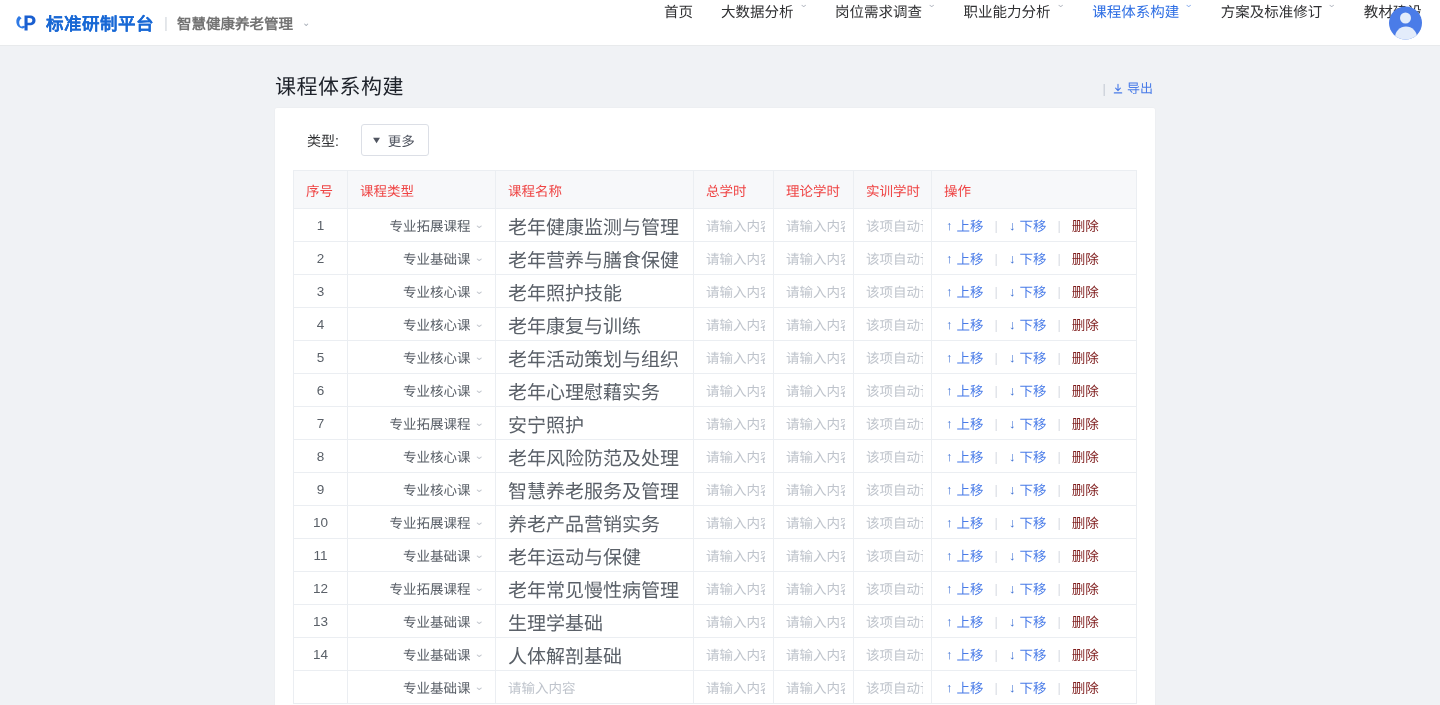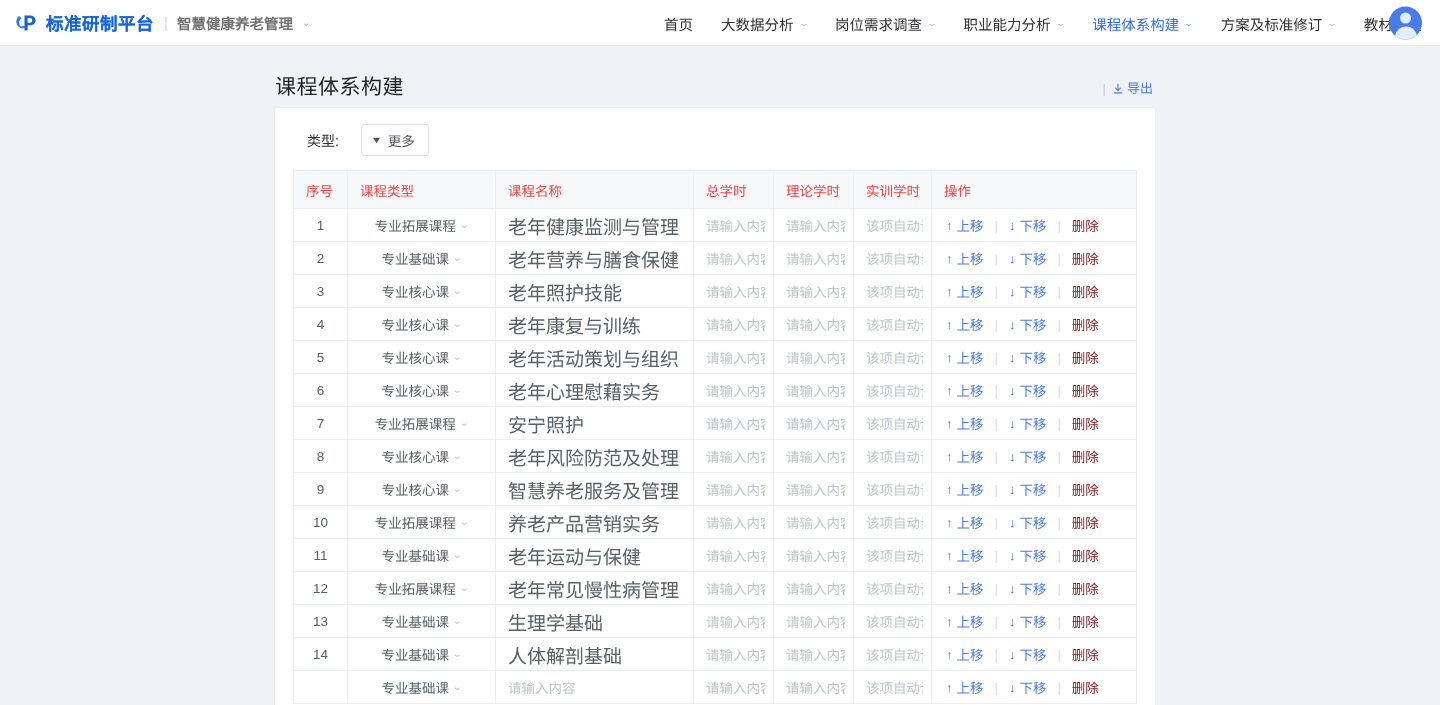--- a/index.html
+++ b/index.html
@@ -73,21 +73,20 @@
     position: absolute;
     left: 650px;
     top: 0;
     height: 46px;
     display: flex;
     align-items: center;
     gap: 0px;
   }
   .nav-item {
     display: flex;
-    align-items: center;
     font-size: 14.5px;
     color: #303133;
     padding: 0 14px;
     height: 46px;
     white-space: nowrap;
     cursor: pointer;
   }
   .nav-item.active { color: #2f6fe4; }
   .nav-caret {
     margin-left: 6px;
@@ -281,21 +280,21 @@
   .col-ops   { width: auto; }
 
   th.col-idx { text-align: left; padding-left: 13px; }
 
   td.idx { text-align: center; color: #5a6068; font-size: 13.5px; }
 
   
   .sel {
     display: flex;
     align-items: center;
-    justify-content: center;
+    justify-content: flex-end;
     height: 26px;
     padding: 0 4px 0 4px;
     cursor: pointer;
   }
   .sel-text {
     font-size: 13.5px;
     color: #5a6068;
     overflow: hidden;
     text-overflow: clip;
     white-space: nowrap;

